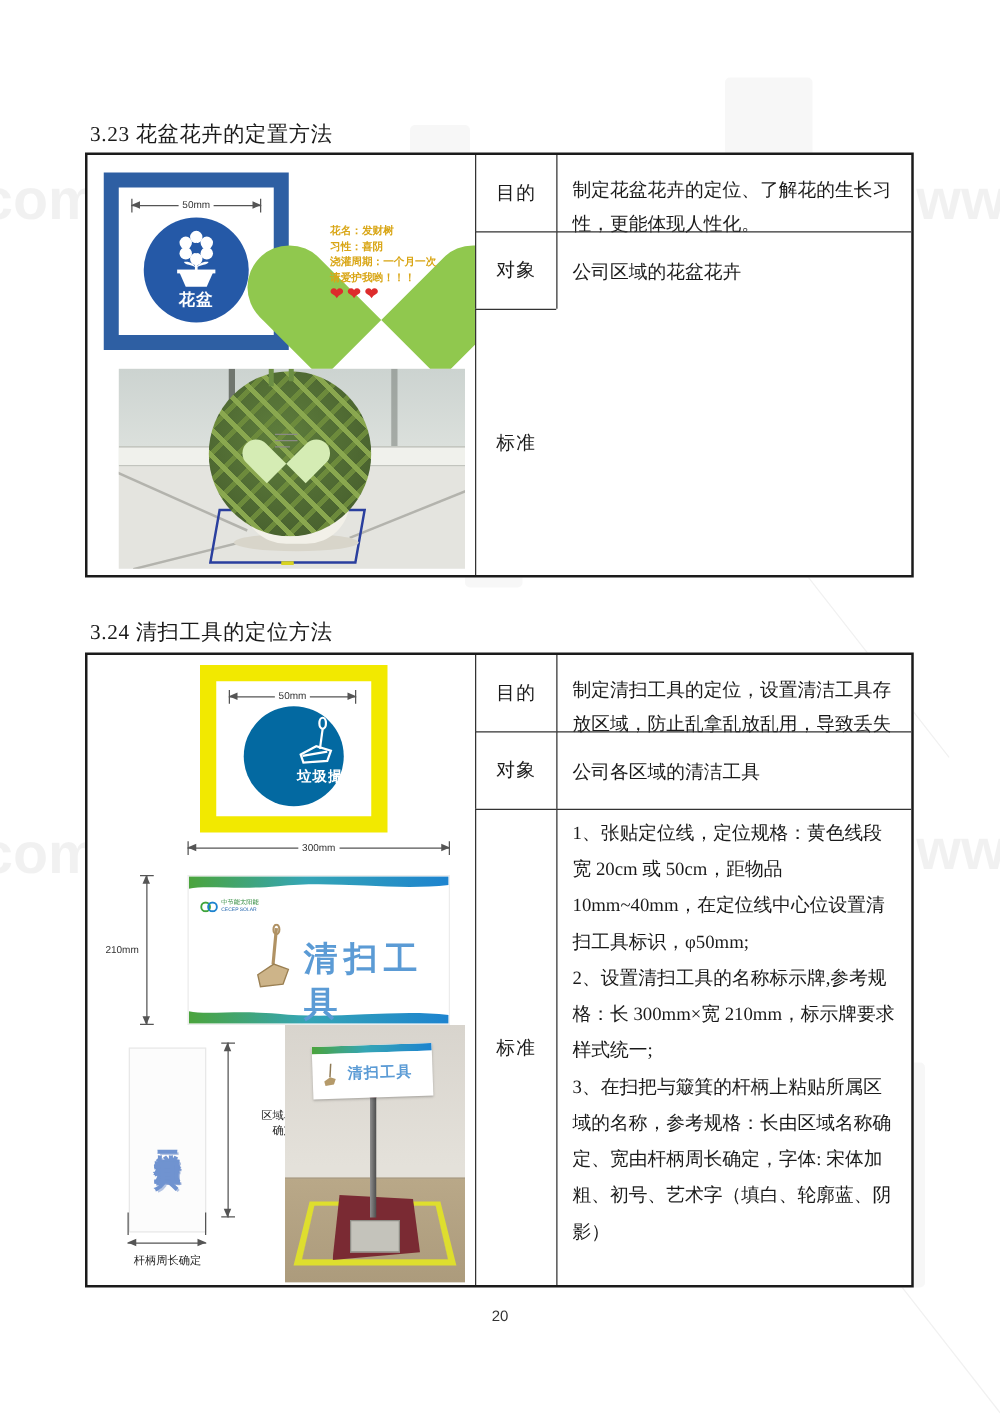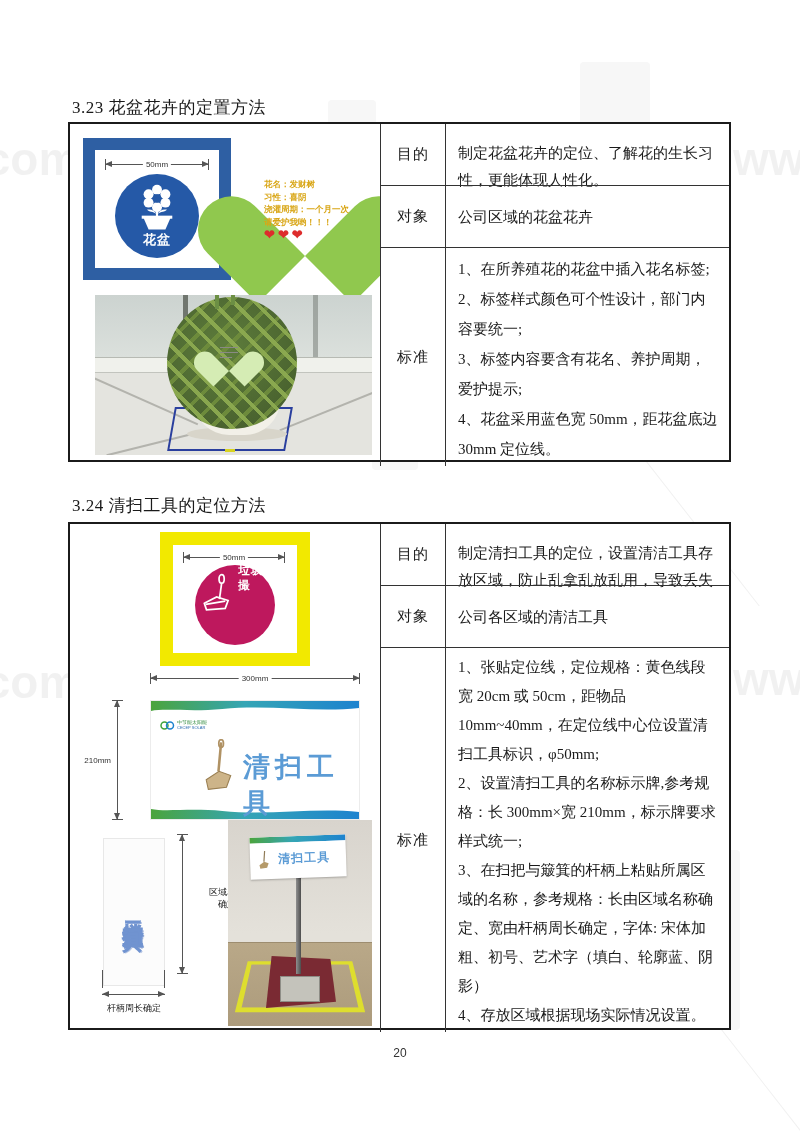--- a/index.html
+++ b/index.html
@@ -86,21 +86,21 @@
   .p1-stem { position:absolute; width:4px; height:14px; background:#6c8f44; top:0; }
   .mini-heart { position:absolute; left:112px; top:42px; width:44px; height:40px; }
   .mini-heart::before, .mini-heart::after { content:""; position:absolute; top:0; width:22px; height:34px; border-radius:12px 12px 0 0; background:#d5ecb4; }
   .mini-heart::before { left:22px; transform:rotate(45deg); transform-origin:0 100%; }
   .mini-heart::after  { left:0;  transform:rotate(-45deg); transform-origin:100% 100%; }
   .mini-line { position:absolute; left:13px; width:18px; height:1px; background:#8a8a84; z-index:1; }
 
   
   .dust-sign { position:absolute; left:90px; top:8px; width:150px; height:134px; border:13px solid #f2e900; background:#fff; }
   .dust-dim { left:10px; top:12px; width:102px; }
-  .dust-circle { position:absolute; left:22px; top:20px; width:80px; height:80px; border-radius:50%; background:#be185d; display:flex; flex-direction:row; align-items:flex-start; }
+  .dust-circle { position:absolute; left:22px; top:20px; width:80px; height:80px; border-radius:50%; background:#0369a1; display:flex; flex-direction:column; align-items:flex-end; }
   .dust-circle svg { margin-top:7px; }
   .dust-label { color:#fff; font-weight:bold; font-size:11.5px; letter-spacing:1px; margin-top:-2px; }
 
   .board-sketch { position:absolute; left:35px; top:146px; width:270px; height:158px; }
   .bs-dimtop { left:45px; top:8px; width:210px; }
   .bs-dimleft { left:12px; top:30px; height:120px; }
   .bs-dimleft .vlbl { position:absolute; right:6px; top:50%; transform:translateY(-50%); font-size:8px; color:#333; background:#fff; padding:1px 0; font-family:"Liberation Sans","DejaVu Sans",sans-serif; white-space:nowrap; }
   .bs-board { position:absolute; left:45px; top:30px; width:210px; height:120px; background:#fff; border:1px solid #ececec; overflow:hidden; }
   .bs-band { position:absolute; left:0; width:100%; height:13px; }
   .bs-band.top { top:0; } .bs-band.bot { bottom:0; transform:scaleY(-1); }
@@ -222,26 +222,20 @@
           <div class="mini-line" style="top:20px;width:12px;"></div>
         </div>
       </div>
     </div>
 
     <div class="lbl-cell">目的</div>
     <div class="cnt-cell cnt-purpose">制定花盆花卉的定位、了解花的生长习性，更能体现人性化。</div>
     <div class="lbl-cell row2">对象</div>
     <div class="cnt-cell cnt-center row2">公司区域的花盆花卉</div>
     <div class="lbl-cell row3">标准</div>
-    <div class="cnt-cell cnt-std row3">
-      <p>1、在所养殖花的花盆中插入花名标签;</p>
-      <p>2、标签样式颜色可个性设计，部门内容要统一;</p>
-      <p>3、标签内容要含有花名、养护周期，爱护提示;</p>
-      <p>4、花盆采用蓝色宽 50mm，距花盆底边 30mm 定位线。</p>
-    </div>
   </div>
 
   <div class="sec-title st2">3.24 清扫工具的定位方法</div>
 
   <div class="doc-table table2">
     <div class="img-cell">
 
       <div class="dust-sign">
         <div class="dimh dust-dim">
           <span class="dline"></span>
@@ -354,18 +348,17 @@
 
     <div class="lbl-cell">目的</div>
     <div class="cnt-cell cnt-purpose">制定清扫工具的定位，设置清洁工具存放区域，防止乱拿乱放乱用，导致丢失</div>
     <div class="lbl-cell row2">对象</div>
     <div class="cnt-cell cnt-center row2">公司各区域的清洁工具</div>
     <div class="lbl-cell row3">标准</div>
     <div class="cnt-cell cnt-std row3">
       <p>1、张贴定位线，定位规格：黄色线段宽 20cm 或 50cm，距物品 10mm~40mm，在定位线中心位设置清扫工具标识，φ50mm;</p>
       <p>2、设置清扫工具的名称标示牌,参考规格：长 300mm×宽 210mm，标示牌要求样式统一;</p>
       <p>3、在扫把与簸箕的杆柄上粘贴所属区域的名称，参考规格：长由区域名称确定、宽由杆柄周长确定，字体: 宋体加粗、初号、艺术字（填白、轮廓蓝、阴影）</p>
-      <p>4、存放区域根据现场实际情况设置。</p>
     </div>
   </div>
 
   <div class="page-num">20</div>
 </div>
 
 </body></html>

